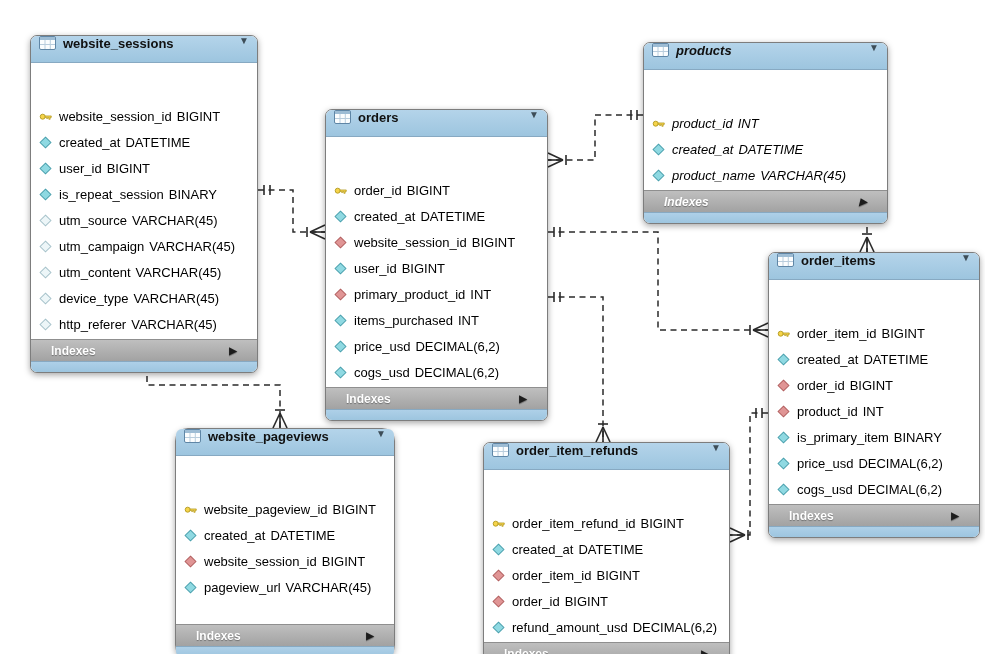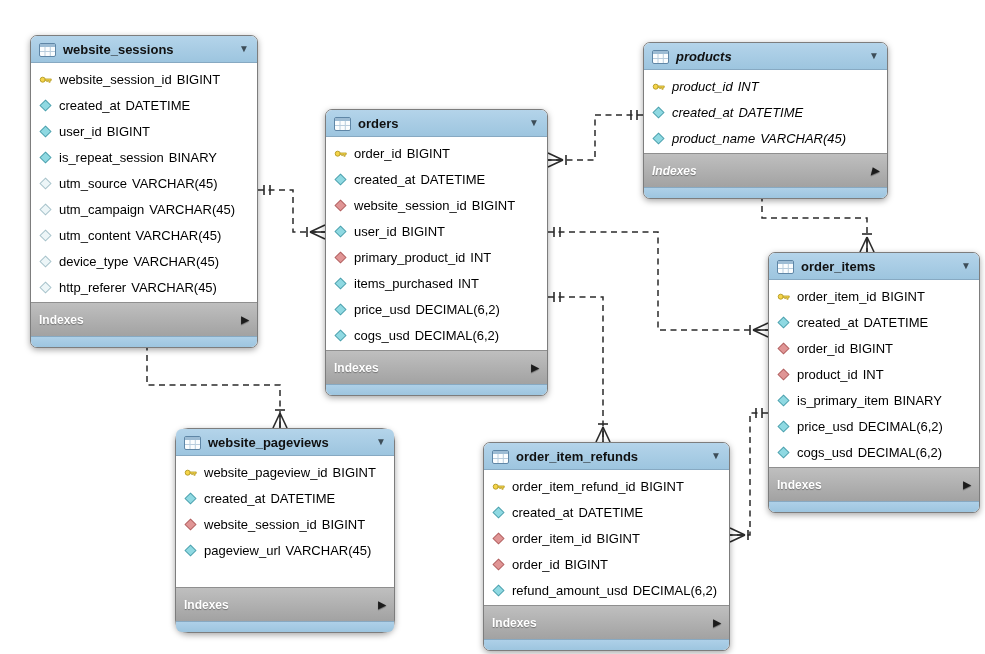--- a/index.html
+++ b/index.html
@@ -2,31 +2,31 @@
 <html><head>
 <meta charset="utf-8">
 <style>
   * { margin:0; padding:0; box-sizing:border-box; }
   html,body { background:#ffffff; }
   body { font-family:"Liberation Sans", sans-serif; }
   #canvas { position:relative; width:985px; height:654px; background:#ffffff; overflow:hidden; }
   #connections { position:absolute; left:0; top:0; width:985px; height:654px; z-index:1; }
   .table { position:absolute; z-index:2; border:1px solid #7d7d7d; border-radius:7px;
            box-shadow:0 2px 6px rgba(0,0,0,.35); background:#fff; }
-  .thead { display:flex; align-items:center; gap:7px; height:27px; padding:0 8px;
+  .thead { display:flex; gap:7px; height:27px; padding:0 8px;
            background:linear-gradient(#b4d4ea,#9dc5df); border-bottom:1px solid #87a9c2;
            border-radius:6px 6px 0 0; font-size:13px; font-weight:bold; color:#101010; }
   .thead .caret { margin-left:auto; font-size:10px; color:#3d4d58; line-height:1; }
-  .tbody { background:#fff; padding:3px 0 2px 0; }
+  .tbody { background:#fff; padding:3px 0 2px 0;margin-top:37px; }
   .crow { display:flex; align-items:center; gap:7px; height:26px; padding:0 8px;
           font-size:13px; color:#000; white-space:nowrap; }
   .crow .ctype { margin-left:-2px;text-align:right; }
   .cicon { flex:none; width:13px; height:13px; display:inline-flex; }
   .spacer { height:22px; }
-  .tfoot { display:flex; align-items:center; height:34px; padding:0 8px;
+  .tfoot { display:flex; align-items:center; height:22px; padding:0 20px;
            background:linear-gradient(#bfbfbf,#a2a2a2); border-top:1px solid #8f8f8f;
            color:#fff; font-weight:bold; font-size:12px; text-shadow:0 1px 1px rgba(0,0,0,.35); }
   .tfoot .arrow { margin-left:auto; color:#1c1c1c; font-size:10px; line-height:1; }
   .bbar { height:11px; background:linear-gradient(#aed0e8,#9dc5df); border-top:1px solid #87a9c2;
           border-radius:0 0 6px 6px; }
 </style>
 </head>
 <body>
 
 <div id="canvas">

